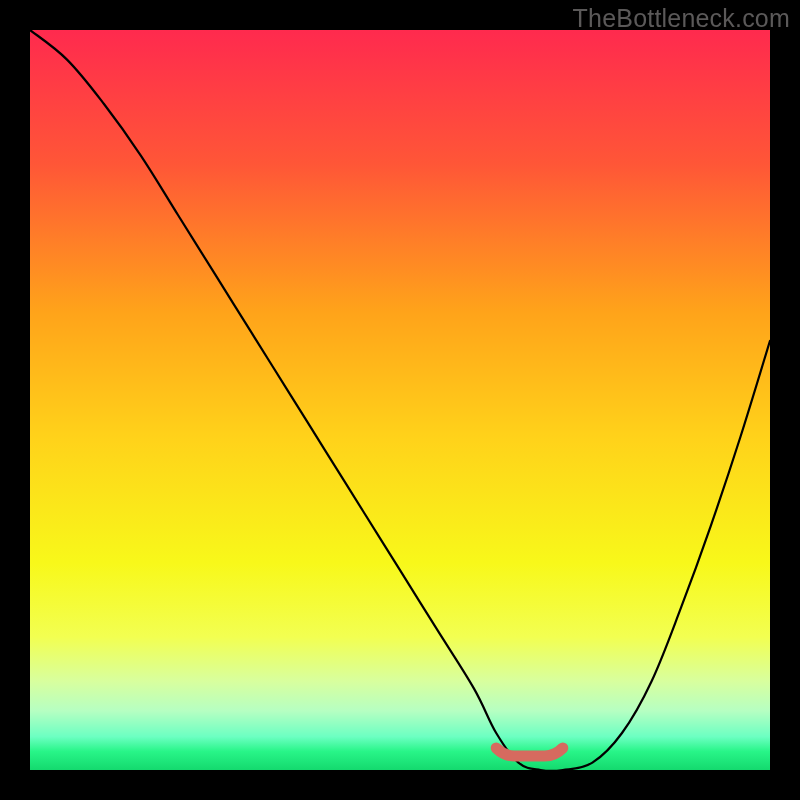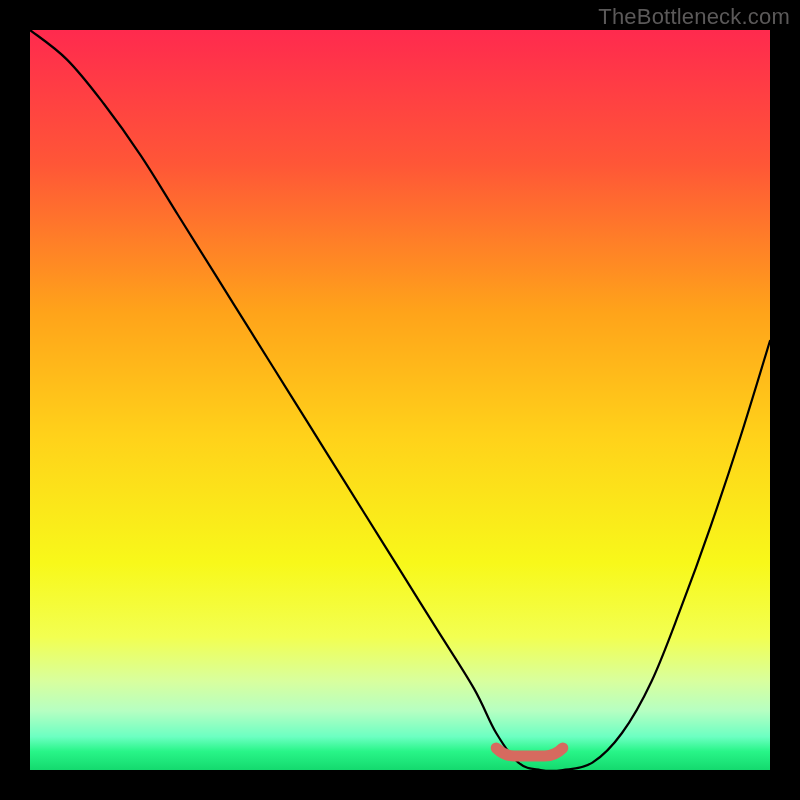--- a/index.html
+++ b/index.html
@@ -35,21 +35,21 @@
     left: 0;
     top: 0;
     width: 740px;
     height: 740px;
   }
   .watermark {
     position: absolute;
     top: 4px;
     right: 10px;
     font-family: Arial, Helvetica, sans-serif;
-    font-size: 22px;
+    font-size: 25px;
     font-weight: 500;
     color: #5b5959;
     letter-spacing: 0.2px;
   }
 </style>
 </head>
 <body>
 
 <div class="plot-area">
 

